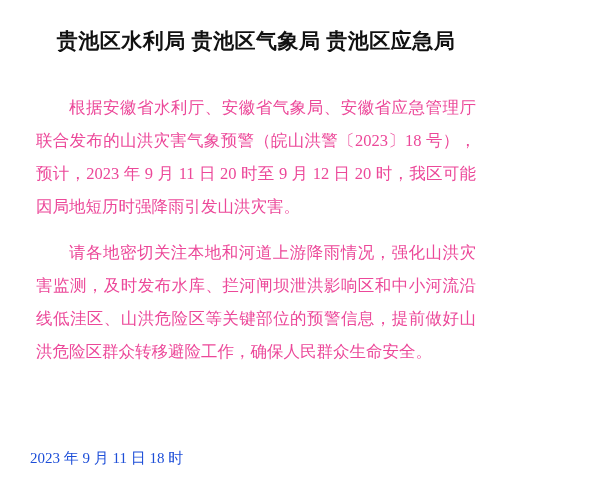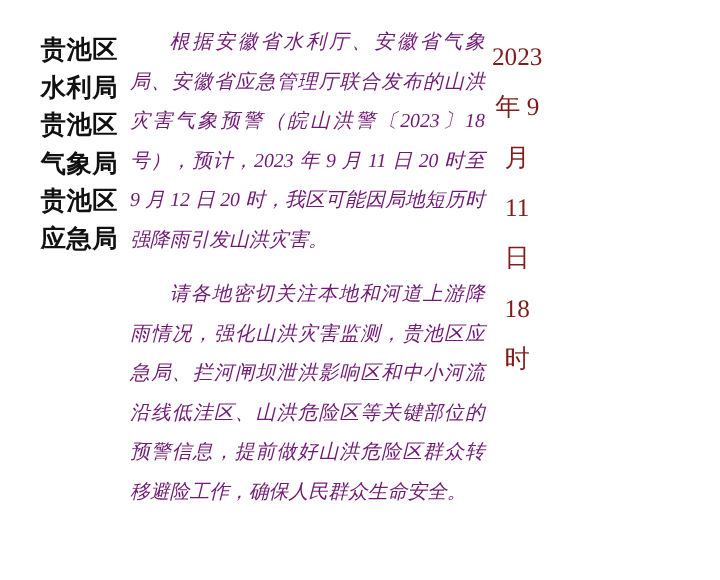--- a/index.html
+++ b/index.html
@@ -13,21 +13,21 @@
     font-family: "Liberation Serif", "DejaVu Serif", serif;
     color: #1a1a1a;
     overflow: hidden;
   }
   .page {
     box-sizing: border-box;
     width: 512px;
     height: 483px;
     padding: 18px 30px 10px 30px;
     display: flex;
-    flex-direction: row;
+    flex-direction: column;
   }
   .title-block {
     text-align: center;
     margin-top: 8px;
     margin-bottom: 20px;
   }
   .title-line {
     font-size: 21px;
     font-weight: bold;
     letter-spacing: 0.5px;
@@ -36,43 +36,42 @@
   }
   .body-block {
     flex: 1 1 auto;
   }
   .para {
     font-size: 16.5px;
     line-height: 2.0;
     text-align: justify;
     text-justify: inter-ideograph;
     text-indent: 2em;
-    margin: 0 0 12px 0;
-    color: #701a75;
+    margin: 13px 0 12px 0;
+    color: #ec4899;
     padding: 0 6px;
-    font-style: italic;
   }
   .signature {
-    text-align: center;
-    font-size: 21px;
+    text-align: left;
+    font-size: 15px;
     line-height: 2.0;
     padding-right: 30px;
     margin-top: 8px;
-    color: #7f1d1d;
+    color: #1d4ed8;
   }
 </style>
 </head>
 <body>
 
 <div class="page">
 
   <div class="title-block">
     <div class="title-line">贵池区水利局 贵池区气象局 贵池区应急局</div>
   </div>
 
   <div class="body-block">
     <p class="para">根据安徽省水利厅、安徽省气象局、安徽省应急管理厅联合发布的山洪灾害气象预警（皖山洪警〔2023〕18 号），预计，2023 年 9 月 11 日 20 时至 9 月 12 日 20 时，我区可能因局地短历时强降雨引发山洪灾害。</p>
-    <p class="para">请各地密切关注本地和河道上游降雨情况，强化山洪灾害监测，贵池区应急局、拦河闸坝泄洪影响区和中小河流沿线低洼区、山洪危险区等关键部位的预警信息，提前做好山洪危险区群众转移避险工作，确保人民群众生命安全。</p>
+    <p class="para">请各地密切关注本地和河道上游降雨情况，强化山洪灾害监测，及时发布水库、拦河闸坝泄洪影响区和中小河流沿线低洼区、山洪危险区等关键部位的预警信息，提前做好山洪危险区群众转移避险工作，确保人民群众生命安全。</p>
   </div>
 
   <div class="signature">2023 年 9 月 11 日 18 时</div>
 
 </div>
 
 </body></html>

